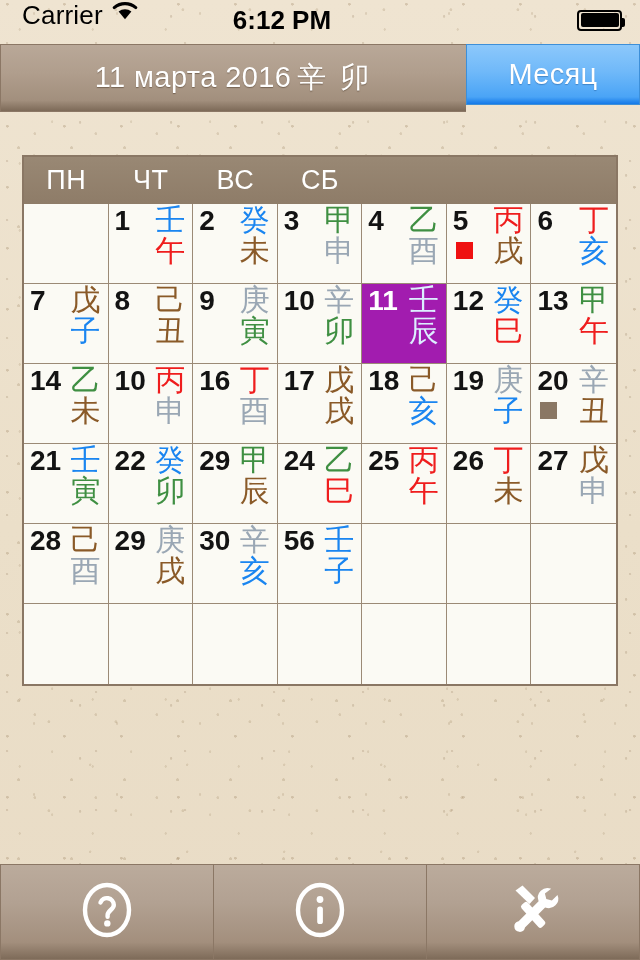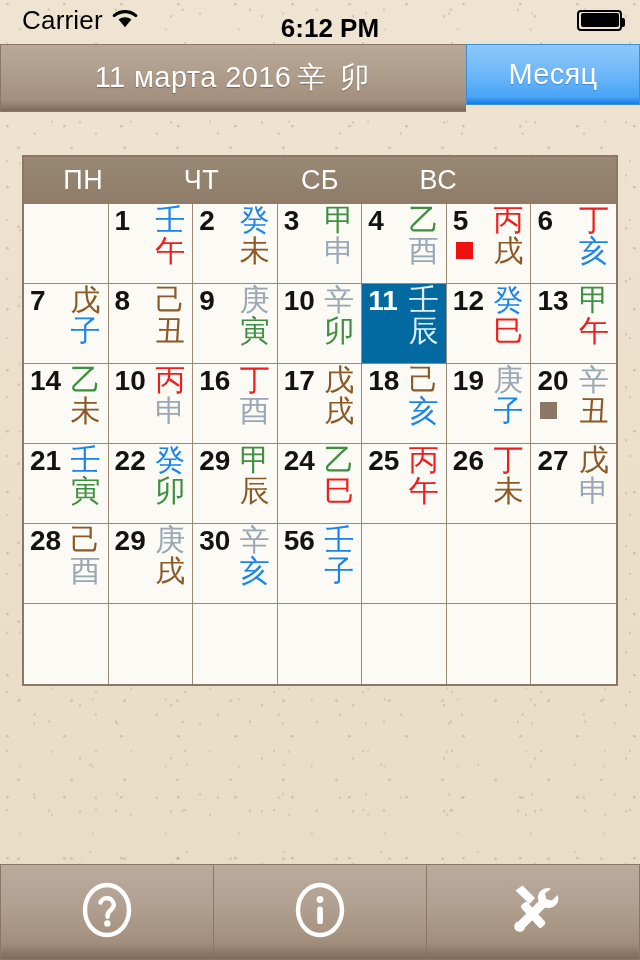--- a/index.html
+++ b/index.html
@@ -46,40 +46,38 @@
     width: 640px; height: 40px;
     display: flex;
     align-items: center;
     z-index: 5;
   }
   #carrier-group {
     position: absolute;
     left: 22px; top: 0;
     height: 40px;
     display: flex;
-    align-items: center;
     gap: 9px;
   }
   .carrier-label {
     font-size: 26px;
     color: #000;
     letter-spacing: .2px;
   }
   .wifi-icon { display: block; }
   #status-time {
     position: absolute;
-    left: 0; top: 8px;
+    left: 0; top: 0;
     width: 564px; height: 40px;
     display: flex;
     align-items: center;
     justify-content: center;
     font-size: 26px;
     font-weight: bold;
     color: #000;
-    padding-left: 48px;
   }
   #battery-group {
     position: absolute;
     right: 18px; top: 0;
     height: 40px;
     display: flex;
     align-items: center;
   }
   .battery-icon {
     position: relative;
@@ -154,21 +152,21 @@
     position: absolute;
     left: 22px; top: 155px;
     width: 596px;
     border: 2px solid #8a7764;
     box-sizing: border-box;
     z-index: 3;
     background: #fbfaf4;
   }
   #weekday-row {
     display: grid;
-    grid-template-columns: repeat(5, 1fr);
+    grid-template-columns: repeat(7, 1fr);
     height: 47px;
     background: linear-gradient(180deg, #998874 0%, #8e7c68 100%);
   }
   .weekday-cell {
     display: flex;
     align-items: center;
     justify-content: center;
     font-size: 27px;
     color: #ffffff;
     letter-spacing: .5px;
@@ -182,21 +180,21 @@
     position: relative;
     box-sizing: border-box;
     border-right: 1px solid #9b8a76;
     border-bottom: 1px solid #9b8a76;
     background: #fbfaf4;
     overflow: hidden;
   }
   .week-row .day-cell:last-child { border-right: none; }
   #calendar .week-row:last-child .day-cell { border-bottom: none; }
 
-  .day-cell.selected { background: #0369a1; }
+  .day-cell.selected { background: #a21caf; }
 
   .day-num {
     position: absolute;
     left: 6px; top: 3px;
     font-size: 28px;
     font-weight: bold;
     color: #131313;
     line-height: 1;
   }
   .day-cell.selected .day-num { color: #ffffff; }
@@ -279,22 +277,22 @@
   </div>
   <div id="month-segment">
     <span class="month-text">Месяц</span>
   </div>
 </div>
 
 <div id="calendar">
   <div id="weekday-row">
       <div class="weekday-cell">ПН</div>
       <div class="weekday-cell">ЧТ</div>
+      <div class="weekday-cell">ВС</div>
       <div class="weekday-cell">СБ</div>
-      <div class="weekday-cell">ВС</div>
     </div>
   <div id="weeks-host">
       <div class="week-row">
         <div class="day-cell"></div>
         <div class="day-cell">
           <div class="day-num">1</div>
           <div class="gz-stack">
             <span class="gz-char el-water">壬</span>
             <span class="gz-char el-fire">午</span>
           </div>

